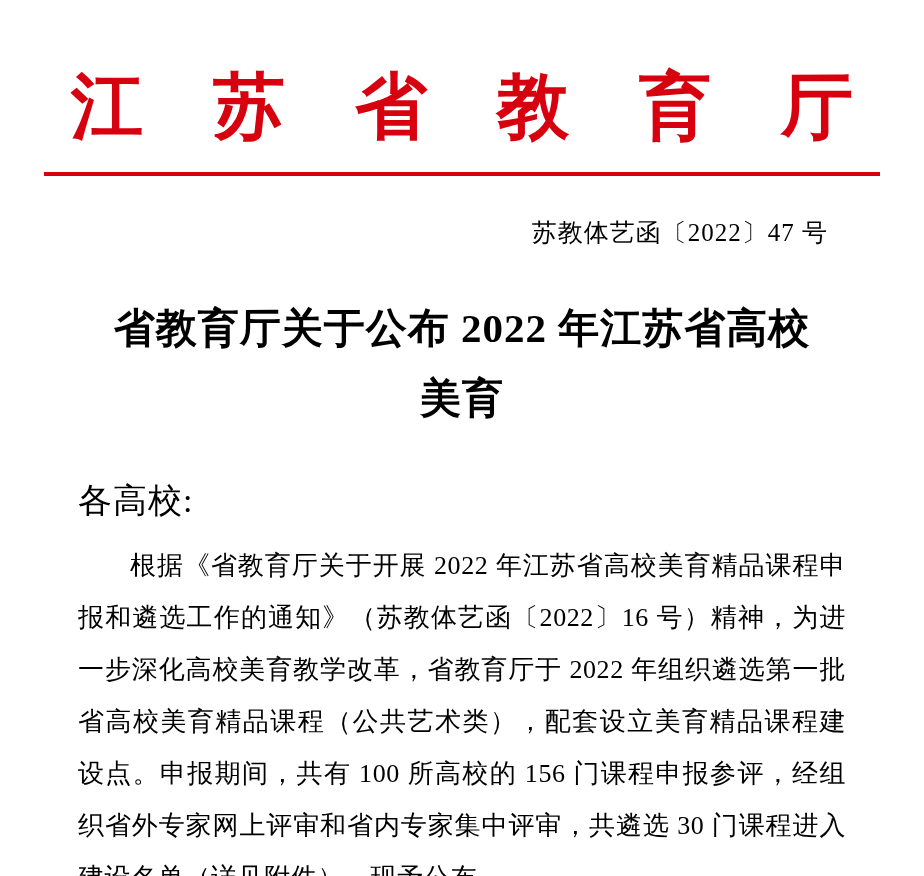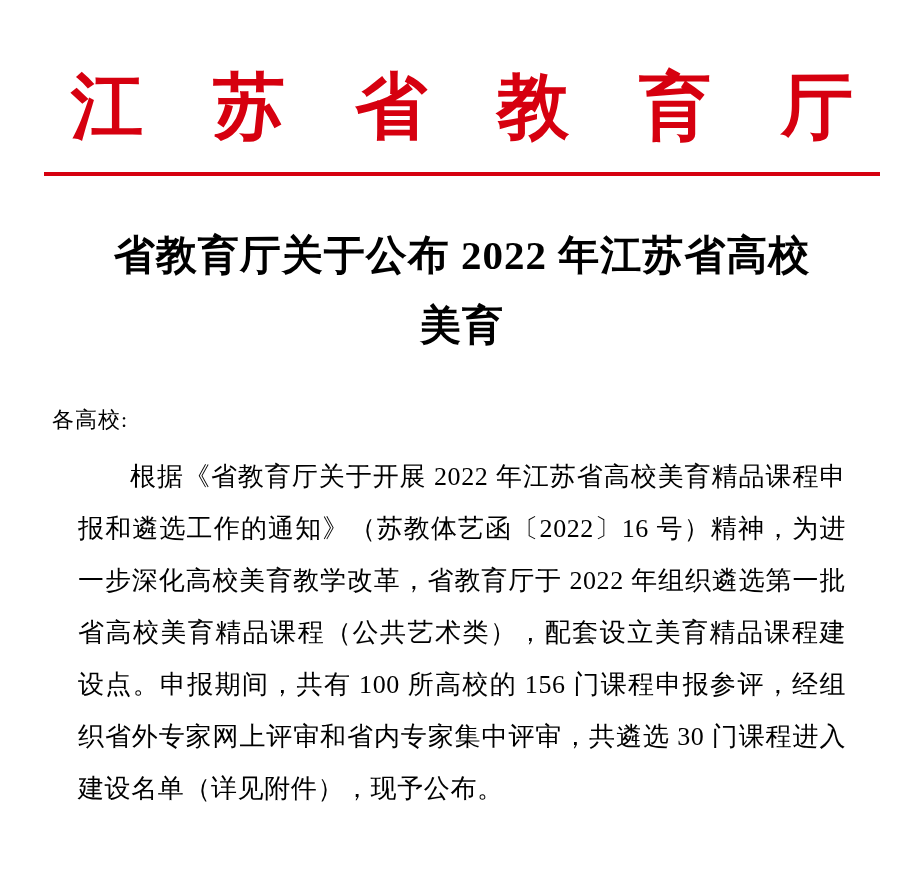--- a/index.html
+++ b/index.html
@@ -57,22 +57,22 @@
     font-size: 41px;
     font-weight: bold;
     line-height: 1.72;
     letter-spacing: 1px;
   }
   .doc-title .line {
     display: block;
   }
   .salutation {
     margin-top: 44px;
-    padding: 0 52px;
-    font-size: 22px;
+    padding: 0 78px;
+    font-size: 34px;
     letter-spacing: 1px;
   }
   .body-text {
     margin-top: 16px;
     padding: 0 78px 0 78px;
     font-size: 26px;
     line-height: 2.0;
     letter-spacing: 0.6px;
     text-align: justify;
   }
@@ -84,20 +84,21 @@
 </head>
 <body>
 
 <div class="page">
 
   <div class="letterhead">
     <div class="letterhead-title">江 苏 省 教 育 厅</div>
     <div class="letterhead-rule"></div>
   </div>
 
+  <div class="doc-number">苏教体艺函〔2022〕47 号</div>
 
   <div class="doc-title">
     <span class="line">省教育厅关于公布 2022 年江苏省高校美育</span>
   </div>
 
   <div class="salutation">各高校:</div>
 
   <div class="body-text">
     <p>根据《省教育厅关于开展 2022 年江苏省高校美育精品课程申报和遴选工作的通知》（苏教体艺函〔2022〕16 号）精神，为进一步深化高校美育教学改革，省教育厅于 2022 年组织遴选第一批省高校美育精品课程（公共艺术类），配套设立美育精品课程建设点。申报期间，共有 100 所高校的 156 门课程申报参评，经组织省外专家网上评审和省内专家集中评审，共遴选 30 门课程进入建设名单（详见附件），现予公布。</p>
   </div>

